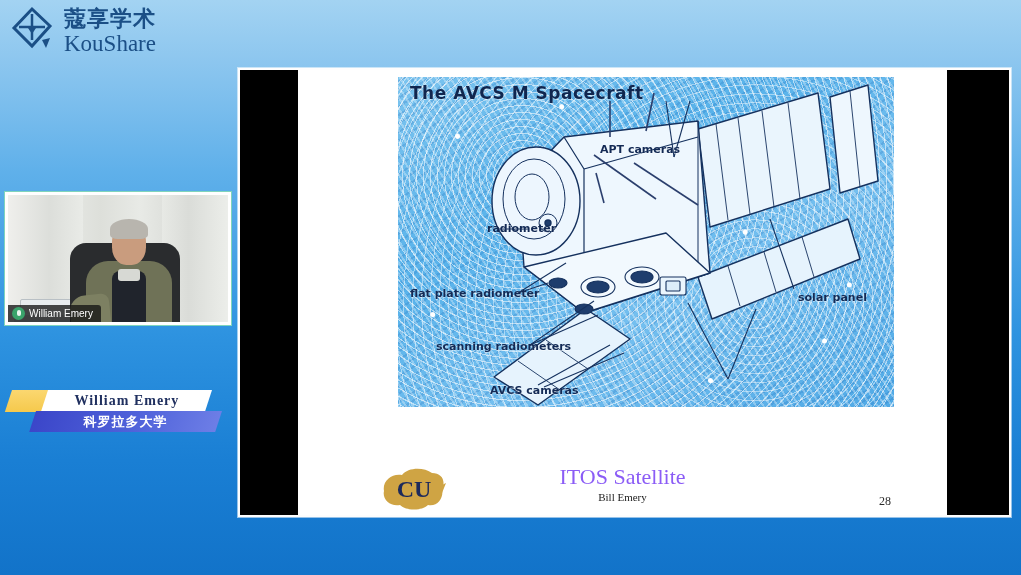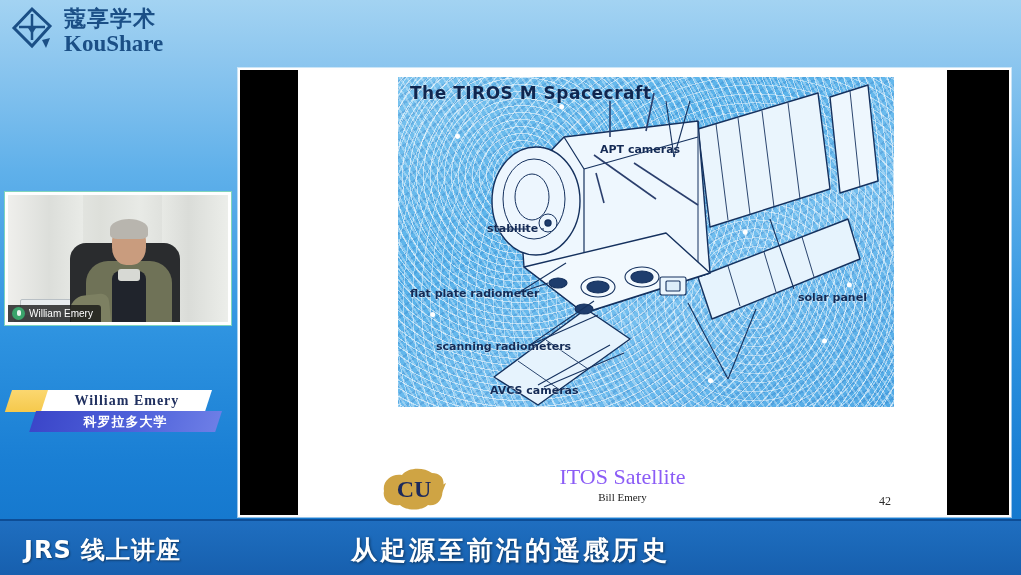--- a/index.html
+++ b/index.html
@@ -28,21 +28,21 @@
   }
   .brand-mark { width: 48px; height: 52px; position: relative; }
   .brand-text { line-height: 1; padding-top: 2px; }
   .brand-cn {
     font-family: "DejaVu Sans", sans-serif;
     font-size: 22px; font-weight: 700; color: #1b4f86;
     letter-spacing: 1px;
   }
   .brand-en {
     font-family: "Liberation Serif", serif;
-    font-size: 23px; font-weight: 700; color: #1b4f86;
+    font-size: 23px; font-weight: 400; color: #1b4f86;
     letter-spacing: 0px; margin-top: 2px;
   }
 
   
   .video-tile {
     position: absolute; left: 5px; top: 192px;
     width: 226px; height: 133px;
     border: 3px solid #ffffff;
     outline: 1px solid #7fd4bc;
     background: #cfd4d2;
@@ -384,41 +384,37 @@
             <line x1="140" y1="308" x2="212" y2="268"></line>
             <line x1="146" y1="310" x2="226" y2="276"></line>
             <line x1="276" y1="80" x2="268" y2="24"></line>
             <line x1="276" y1="80" x2="292" y2="24"></line>
             <line x1="396" y1="212" x2="372" y2="142"></line>
             <line x1="330" y1="302" x2="290" y2="226"></line>
             <line x1="330" y1="302" x2="358" y2="232"></line>
           </g>
         </svg>
 
-        <div class="diagram-title">The TIROS M Spacecraft</div>
+        <div class="diagram-title">The AVCS M Spacecraft</div>
         <div class="dlabel lbl-apt">APT cameras</div>
-        <div class="dlabel lbl-stab">stabilite</div>
+        <div class="dlabel lbl-stab">radiometer</div>
         <div class="dlabel lbl-flat">flat plate radiometer</div>
         <div class="dlabel lbl-scan">scanning radiometers</div>
         <div class="dlabel lbl-avcs">AVCS cameras</div>
         <div class="dlabel lbl-solar">solar panel</div>
       </div>
 
       <span class="cu-logo">
         <svg viewBox="0 0 68 46" width="68" height="46">
           <path d="M4 26 C2 16, 12 8, 22 10 C28 2, 44 2, 52 8 C62 8, 66 16, 62 24
                    C64 32, 58 42, 48 40 C42 46, 26 46, 20 40 C10 42, 2 34, 4 26 Z" fill="#cfa444"></path>
           <path d="M58 22 L66 18 L62 28 Z" fill="#cfa444"></path>
           <text x="34" y="32" font-family="Liberation Serif, serif" font-size="24" font-weight="700" fill="#1d2a5b" text-anchor="middle">CU</text>
         </svg>
       </span>
       <div class="slide-title">ITOS Satellite</div>
       <div class="slide-sub">Bill Emery</div>
-      <div class="slide-pageno">42</div>
+      <div class="slide-pageno">28</div>
     </div>
   </div>
 
-  <div class="bottom-bar">
-    <div class="jrs">JRS 线上讲座</div>
-    <div class="caption">从起源至前沿的遥感历史</div>
-  </div>
 
 </div>
 
 </body></html>

